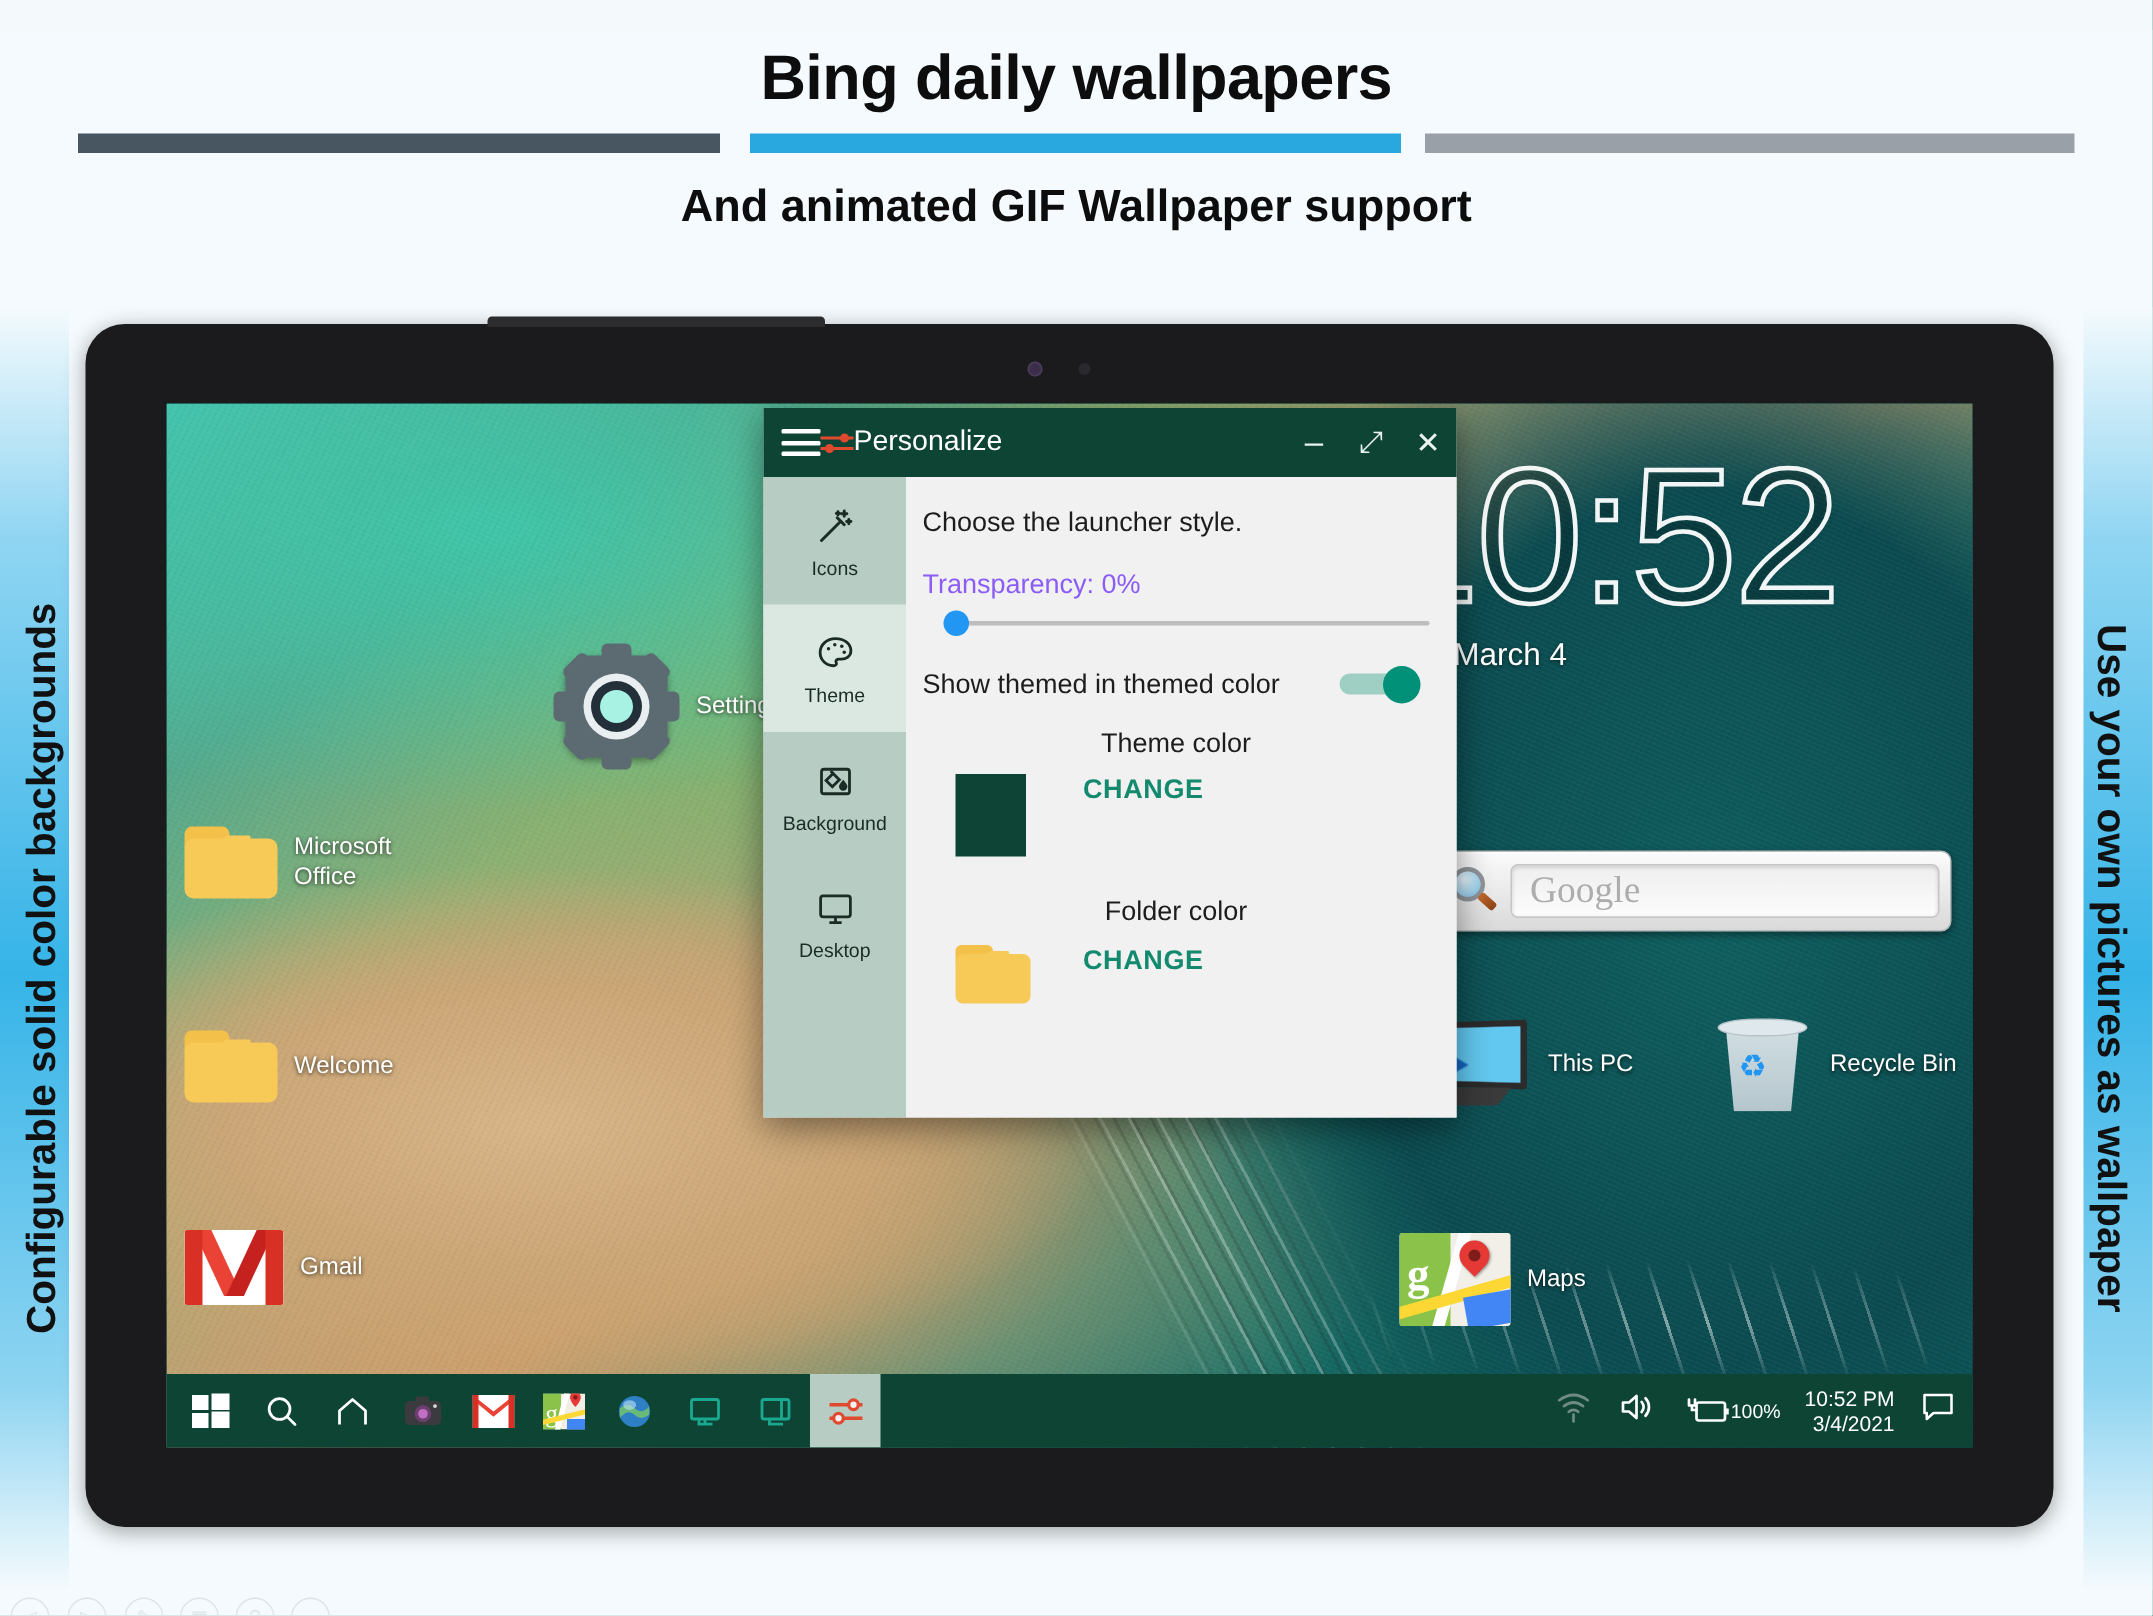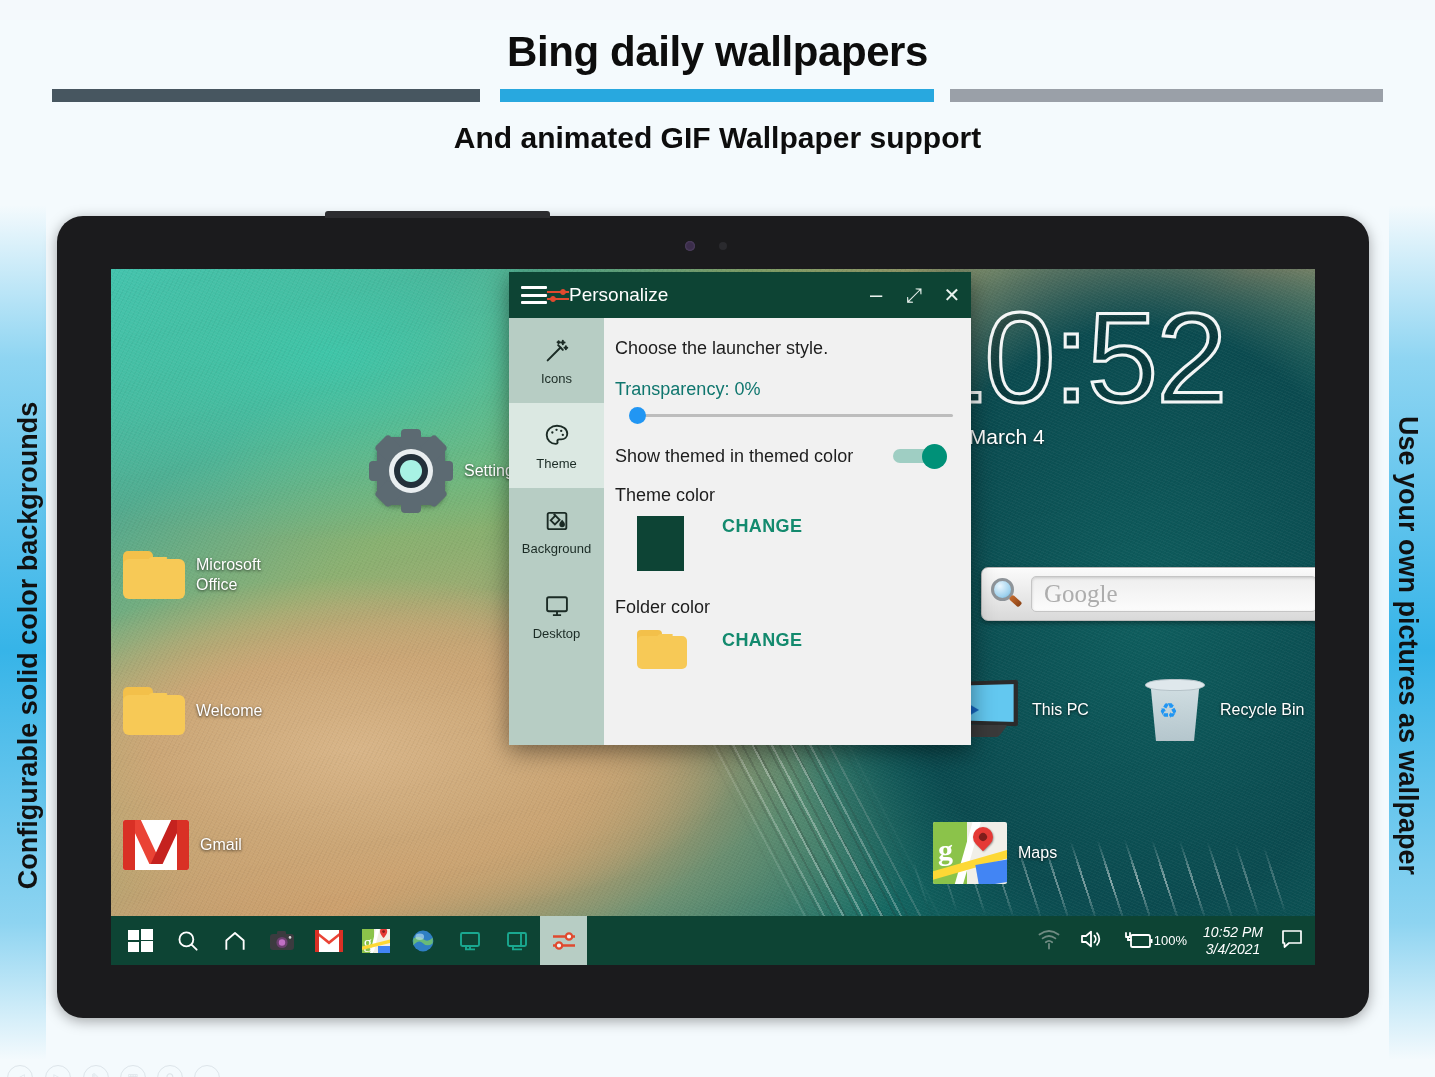--- a/index.html
+++ b/index.html
@@ -226,21 +226,21 @@
     -webkit-text-stroke: 3px rgba(255,255,255,.95);
     text-shadow: 0 1px 4px rgba(0,0,0,.25);
   }
   #clock .d {
     font-size: 21px; margin-top: 8px; margin-left: 6px;
     text-shadow: 0 1px 3px rgba(0,0,0,.6);
   }
 
   
   #gsearch {
-    position:absolute; left: 870px; top: 298px; width: 344px; height: 54px;
+    position:absolute; left: 846px; top: 298px; width: 344px; height: 54px;
     background: linear-gradient(180deg,#fbfbfb,#d9d9d9);
     border:1px solid #b9b9b9; border-radius:7px;
     box-shadow: 0 2px 5px rgba(0,0,0,.4), inset 0 1px 0 #fff;
     display:flex; align-items:center; padding: 0 7px; gap:8px;
   }
   .magn { width:34px;height:34px;position:relative;flex:0 0 auto; }
   .magn .lens{
     position:absolute;left:2px;top:1px;width:23px;height:23px;border-radius:50%;
     background: radial-gradient(circle at 35% 30%, #eaf6fd, #9fd2ee 65%, #6aaed2);
     border:3px solid #8e9499;
@@ -288,30 +288,30 @@
   .navitem {
     height:85px; display:flex; flex-direction:column; align-items:center; justify-content:center;
     gap:5px; color:#1b2b25; font-size:13px;
   }
   .navitem.active { background:#dbe8e2; }
   .navico { height:30px; display:flex; align-items:center; justify-content:center; }
   .navico svg { display:block; }
 
   #pmain { flex:1; background:#f1f1f1; padding:14px 18px 0 9px; }
   .p-h { font-size:18px; color:#1d1d1d; margin: 6px 0 0 2px; }
-  .p-sub { font-size:18px; color:#0f766e; margin: 20px 0 0 2px; }
+  .p-sub { font-size:18px; color:#8b5cf6; margin: 20px 0 0 2px; }
   .sliderow { margin: 14px 0 0 22px; display:flex; align-items:center; }
   .strack { flex:1; height:3px; background:#bdbdbd; border-radius:2px; position:relative; }
   .sknob { position:absolute; left:-6px; top:-7px; width:17px; height:17px; border-radius:50%; background:#2196f3; }
   .togrow { margin: 28px 0 0 2px; display:flex; align-items:center; }
   .togrow .lab { font-size:18px; color:#1d1d1d; flex:1; }
   .toggle { width:54px; height:22px; position:relative; margin-right:6px; }
   .toggle .trk { position:absolute; left:0; top:4px; width:42px; height:14px; border-radius:8px; background:#9fcec3; }
   .toggle .thm { position:absolute; right:0; top:-1px; width:25px; height:25px; border-radius:50%; background:#009178; }
-  .fieldlab { font-size:18px; color:#1d1d1d; margin: 18px 0 0 2px; }
+  .fieldlab { font-size:18px; color:#1d1d1d; margin: 18px 0 0 2px; text-align: center; }
   .swatchrow { display:flex; align-items:flex-start; gap:38px; margin: 10px 0 0 24px; }
   .swatch { width:47px; height:55px; background:#0d4435; }
   .chg { color:#138a6e; font-size:18px; font-weight:bold; letter-spacing:.4px; }
   .fold-sm { width:50px; height:40px; position:relative; }
   .fold-sm:before{ content:""; position:absolute;left:0;top:0;width:25px;height:11px;background:#f3c04a;border-radius:4px 4px 0 0;}
   .fold-sm:after{ content:""; position:absolute;left:0;top:6px;width:50px;height:33px;background:#f7c956;border-radius:5px;}
   .fold-sm .notch{ position:absolute;left:19px;top:4px;width:15px;height:8px;background:#f7c956;transform:skewX(-34deg);border-radius:2px;z-index:1;}
 
   
   #taskbar {
@@ -327,21 +327,21 @@
   #tbspace { flex:1; }
   #tbright { display:flex; align-items:center; gap:16px; padding-right:10px; color:#fff; }
   .winlogo { width:25px;height:24px; position:relative; }
   .winlogo i{ position:absolute; background:#fff; }
   .winlogo i.a{ left:0; top:1px; width:11px;height:10px; }
   .winlogo i.b{ left:13px; top:0; width:12px;height:11px; }
   .winlogo i.c{ left:0; top:13px; width:11px;height:10px; }
   .winlogo i.d{ left:13px; top:12px; width:12px;height:11px; }
   .batt { display:flex; align-items:center; line-height:1.05; }
   .batt .pct{ font-size:13px; }
-  .clockbox { font-size:14px; line-height:1.15; text-align:center;font-style:italic; }
+  .clockbox { font-size:14px; line-height:1.15; text-align:right; }
 
   
   #bottombar { position:absolute; left:0; bottom:0; width:1435px; height:40px; }
   .bb {
     position:absolute; top:8px; width:26px; height:26px; border-radius:50%;
     border:1px solid #dde5ea; display:flex; align-items:center; justify-content:center;
     color:#dde5ea; font-size:12px;
   }
 </style>
 </head>

